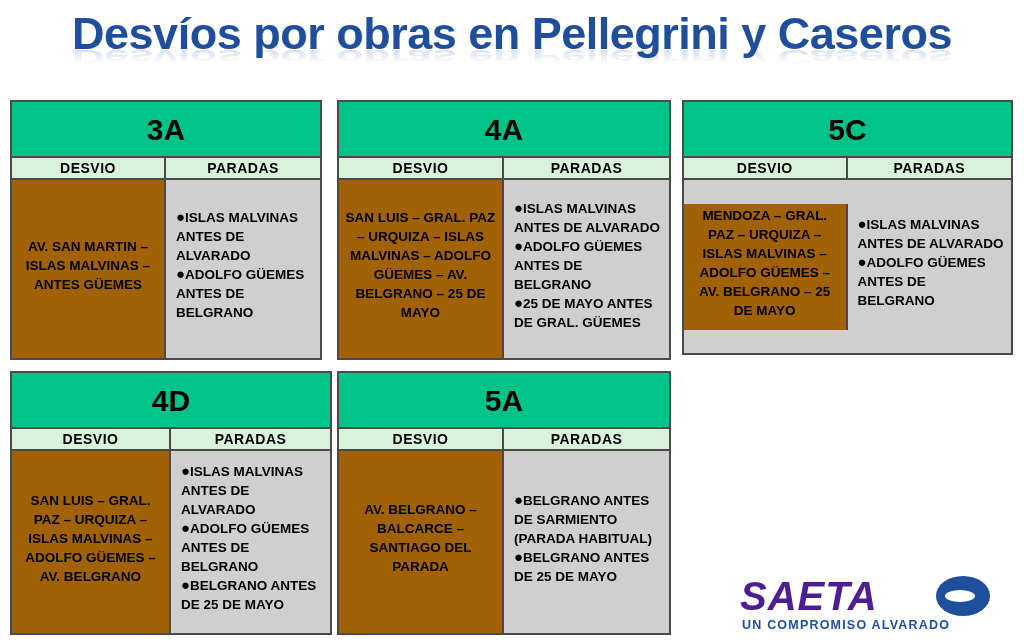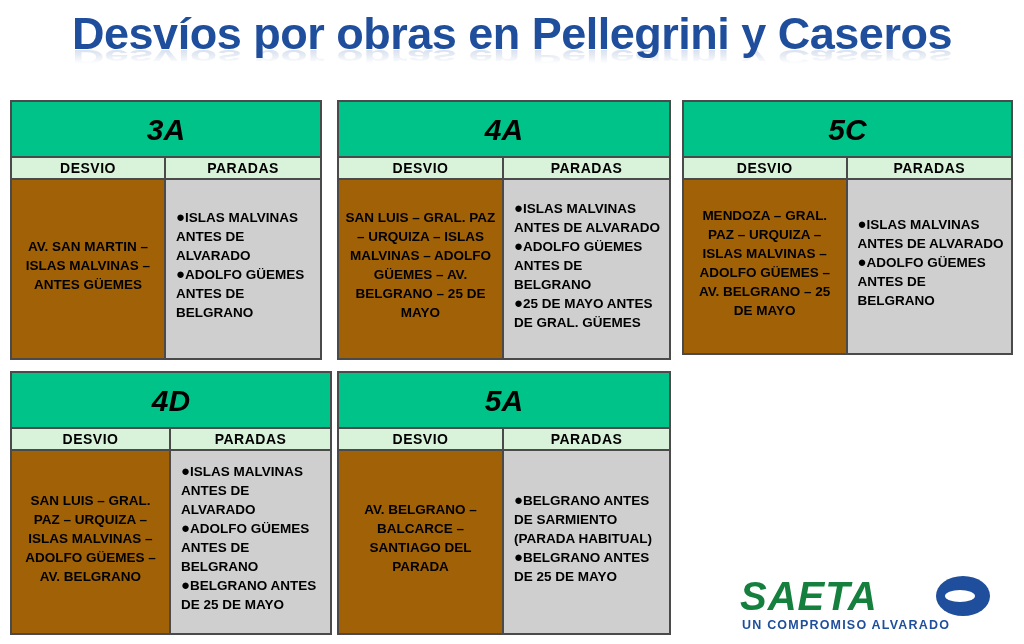--- a/index.html
+++ b/index.html
@@ -67,21 +67,20 @@
   .card-header {
     background: #00C389;
     color: #000000;
     font-weight: bold;
     font-size: 30px;
     text-align: center;
     height: 56px;
     line-height: 56px;
     border-bottom: 2px solid #4a4a4a;
     box-sizing: border-box;
-    font-style: italic;
   }
   .card-subhead {
     display: flex;
     height: 22px;
     border-bottom: 2px solid #4a4a4a;
     box-sizing: border-box;
   }
   .subhead-cell {
     flex: 1 1 50%;
     background: #D9F2DA;
@@ -147,21 +146,21 @@
   }
   .logo-word {
     position: absolute;
     left: 0;
     top: 0;
     font-family: "Liberation Sans", sans-serif;
     font-weight: bold;
     font-style: italic;
     font-size: 40px;
     letter-spacing: 1px;
-    color: #15803d;
+    color: #4c1d95;
   }
   .logo-sub {
     position: absolute;
     left: 2px;
     top: 44px;
     font-family: "Liberation Sans", sans-serif;
     font-weight: bold;
     font-size: 12.5px;
     letter-spacing: 1.2px;
     color: #1F4E9C;
@@ -226,21 +225,21 @@
       </div>
     </div>
   </div>
 
   <div class="card" id="card-5c">
     <div class="card-header">5C</div>
     <div class="card-subhead">
       <div class="subhead-cell left">DESVIO</div>
       <div class="subhead-cell">PARADAS</div>
     </div>
-    <div class="card-body" style="height:173px;">
+    <div class="card-body" style="height:173px;align-items:center;">
       <div class="body-cell left">MENDOZA – GRAL. PAZ – URQUIZA – ISLAS MALVINAS – ADOLFO GÜEMES – AV. BELGRANO – 25 DE MAYO</div>
       <div class="body-cell right">
         <span class="stop-line"><span class="dot">●</span><span>ISLAS MALVINAS ANTES DE ALVARADO</span></span>
         <span class="stop-line"><span class="dot">●</span><span>ADOLFO GÜEMES ANTES DE BELGRANO</span></span>
       </div>
     </div>
   </div>
 
   <div class="card" id="card-4d">
     <div class="card-header">4D</div>

